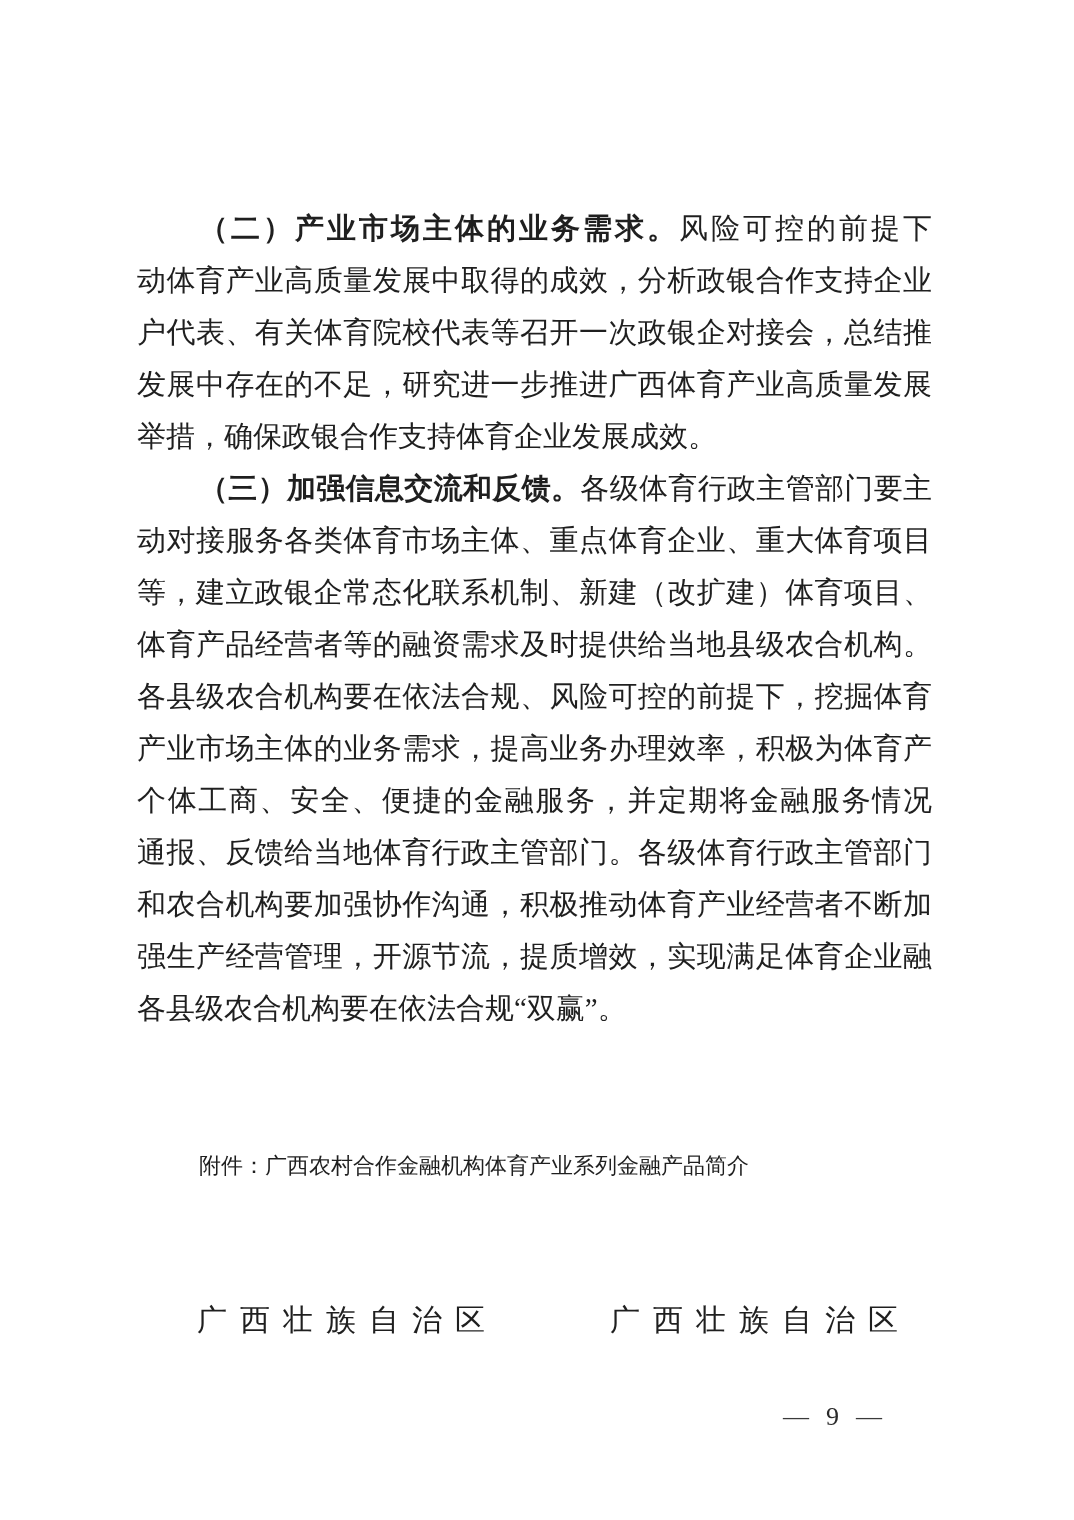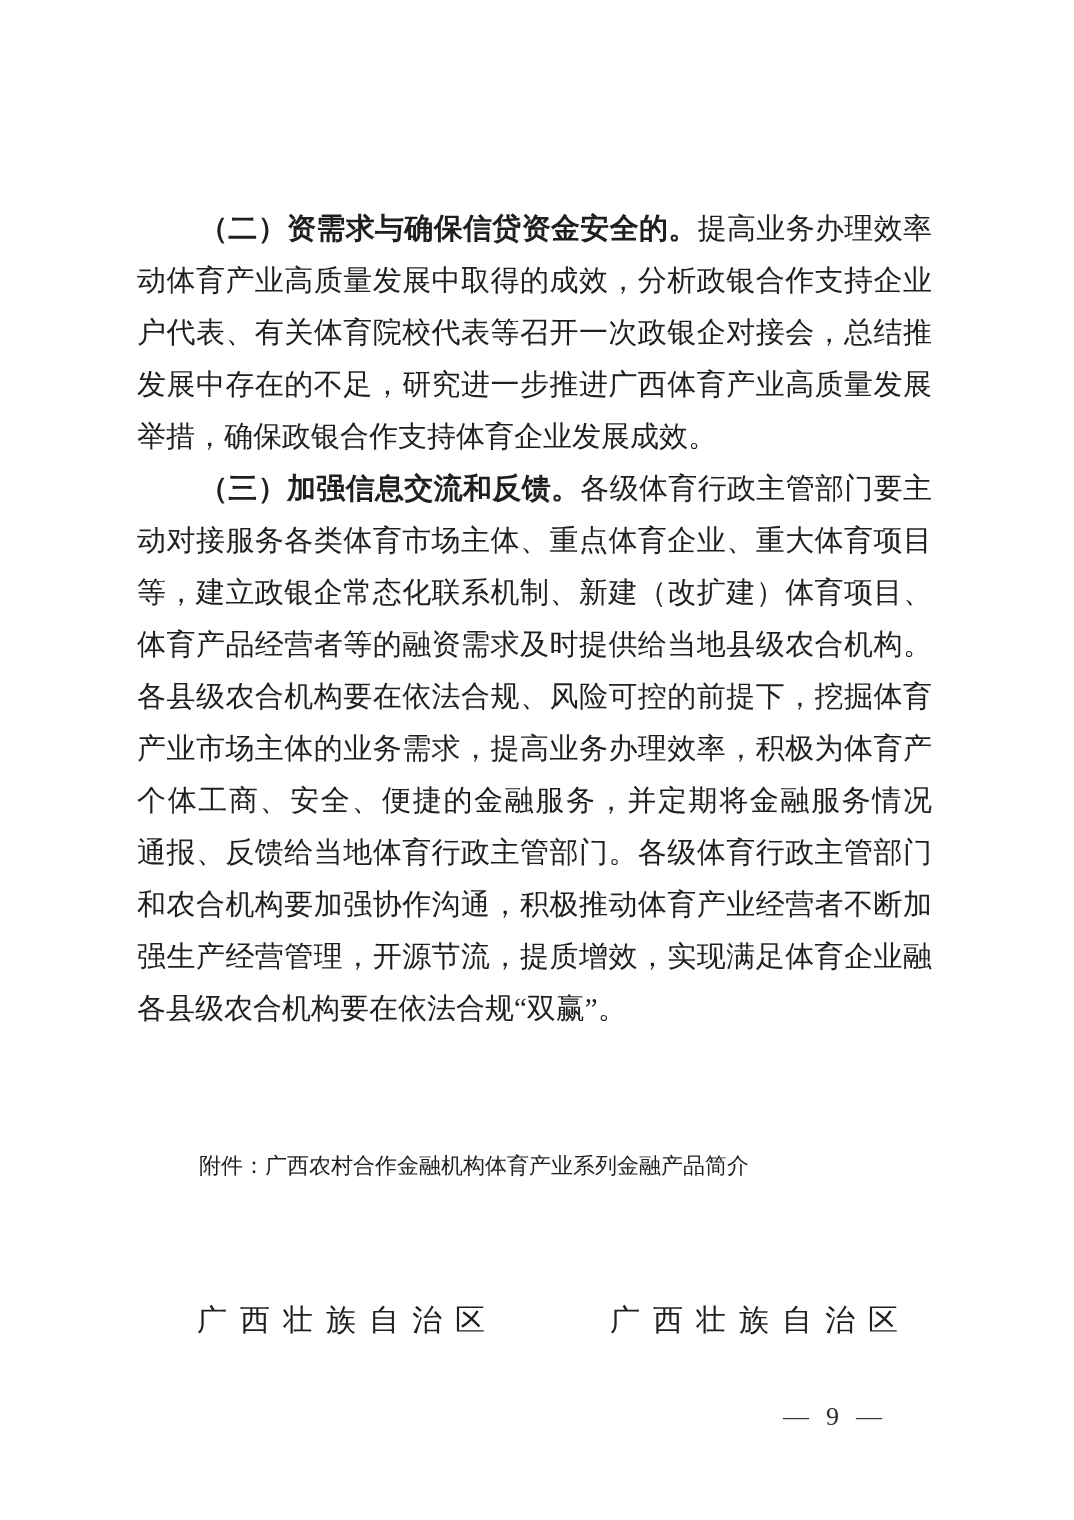--- a/index.html
+++ b/index.html
@@ -70,21 +70,21 @@
   .page-number .num {
     color: #2a2a2a;
   }
 </style>
 </head>
 <body>
 
 <div class="page">
 
   <div class="body-text" id="body-lines">
-      <div class="line justify indent"><span class="bold">（二）资需求与确保信贷资金安全的。</span><span>提高业务办理效率</span></div>
+      <div class="line justify indent"><span class="bold">（二）产业市场主体的业务需求。</span><span>风险可控的前提下</span></div>
       <div class="line justify"><span>动体育产业高质量发展中取得的成效，分析政银合作支持企业</span></div>
       <div class="line justify"><span>户代表、有关体育院校代表等召开一次政银企对接会，总结推</span></div>
       <div class="line justify"><span>发展中存在的不足，研究进一步推进广西体育产业高质量发展</span></div>
       <div class="line"><span>举措，确保政银合作支持体育企业发展成效。</span></div>
       <div class="line justify indent"><span class="bold">（三）加强信息交流和反馈。</span><span>各级体育行政主管部门要主</span></div>
       <div class="line justify"><span>动对接服务各类体育市场主体、重点体育企业、重大体育项目</span></div>
       <div class="line justify"><span>等，建立政银企常态化联系机制、新建（改扩建）体育项目、</span></div>
       <div class="line justify"><span>体育产品经营者等的融资需求及时提供给当地县级农合机构。</span></div>
       <div class="line justify"><span>各县级农合机构要在依法合规、风险可控的前提下，挖掘体育</span></div>
       <div class="line justify"><span>产业市场主体的业务需求，提高业务办理效率，积极为体育产</span></div>

